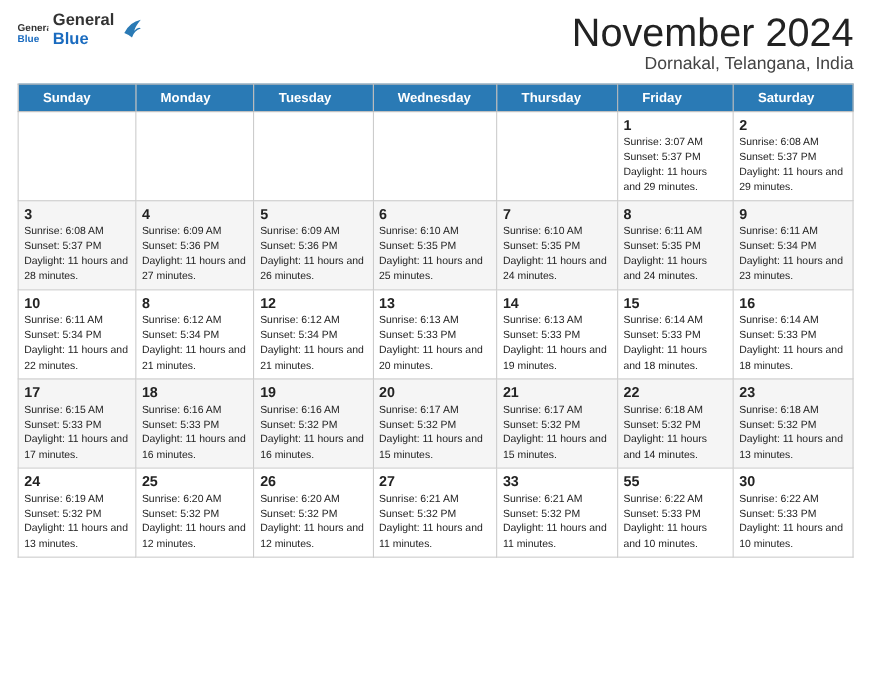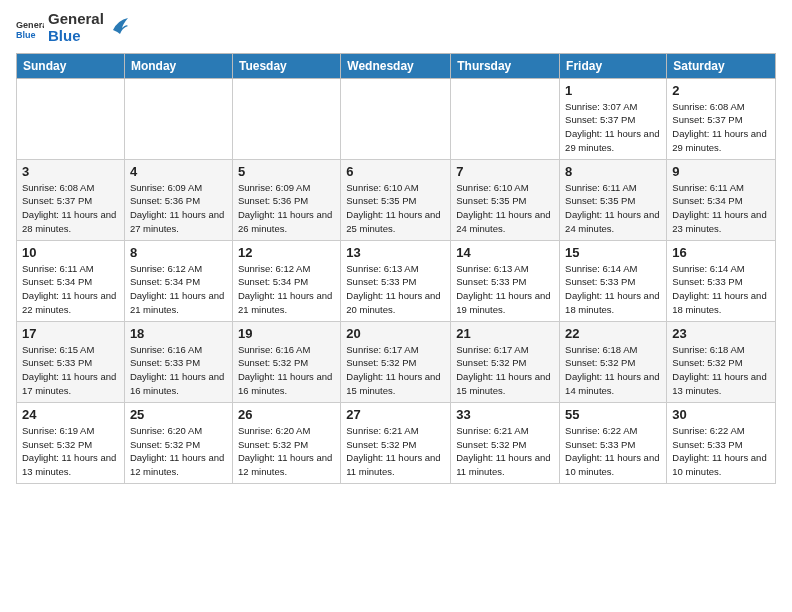--- a/index.html
+++ b/index.html
@@ -46,21 +46,21 @@
       width: 100%;
       border-collapse: collapse;
       border: 1px solid #bbb;
     }
     .calendar thead tr th {
       background-color: #2a7ab5;
       color: #fff;
       font-size: 12px;
       font-weight: bold;
       text-align: left;
-      padding: 5px 6px;
+      padding: 5px 22px;
       border: 1px solid #bbb;
     }
     .calendar tbody tr td {
       vertical-align: top;
       border: 1px solid #ccc;
       padding: 4px 5px;
       width: 113px;
       min-height: 75px;
       font-size: 10px;
       color: #222;
@@ -97,20 +97,22 @@
       </svg>
       <div style="line-height:1.15;">
         <div style="font-size:15px;font-weight:bold;color:#333;">General</div>
         <div style="font-size:15px;font-weight:bold;color:#1a6bbf;">Blue</div>
       </div>
       <svg width="22" height="22" viewBox="0 0 22 22">
         <path d="M5 14 Q10 4 20 2 Q15 8 14 12 Q18 8 20 10 Q14 12 12 18 Q10 16 5 14Z" fill="#2a7ab5"></path>
       </svg>
     </div>
     <div class="title-block">
+      <div class="month-title">November 2024</div>
+      <div class="location">Dornakal, Telangana, India</div>
     </div>
   </div>
 
   <table class="calendar">
     <thead>
       <tr>
         <th>Sunday</th>
         <th>Monday</th>
         <th>Tuesday</th>
         <th>Wednesday</th>

